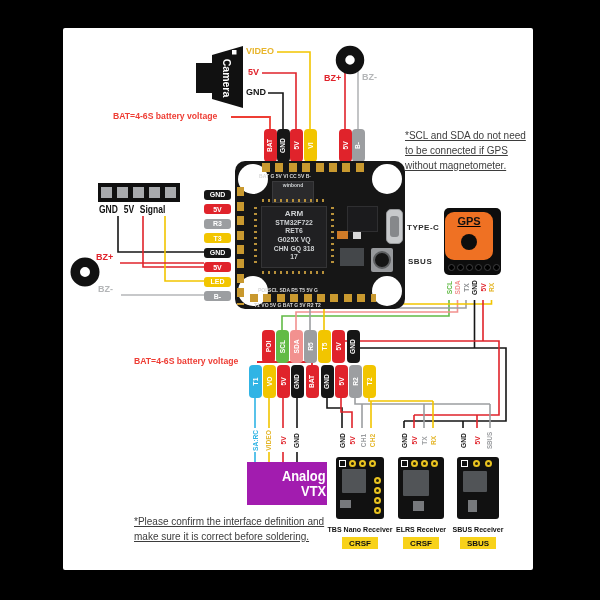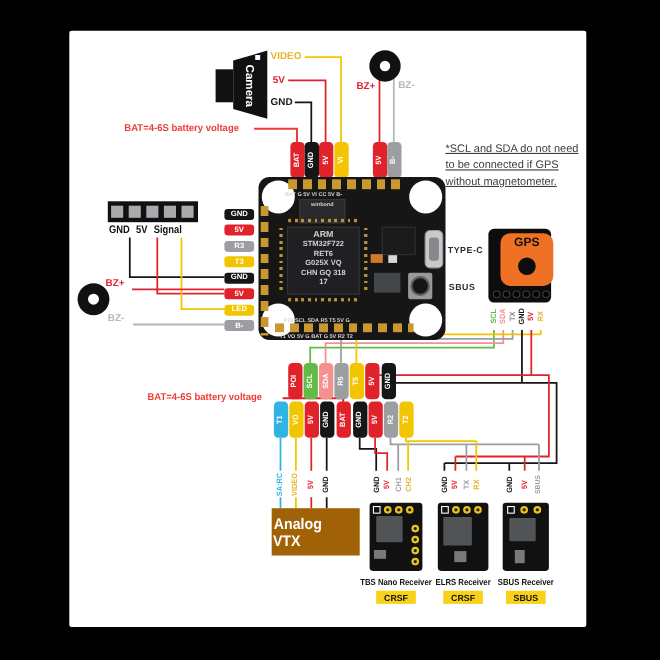--- a/index.html
+++ b/index.html
@@ -186,21 +186,21 @@
   <div class="padrowh" style="left:250px;top:294px;width:126px;height:8px;"></div>
   <div class="silk" style="left:254px;top:303px;">T1 VO 5V G BAT G 5V R2 T2</div>
 
   <div class="abs" style="left:386px;top:209px;width:17px;height:35px;background:#c7c9cb;border:1px solid #97999b;border-radius:5px;box-sizing:border-box;">
     <div class="abs" style="left:3px;top:6px;width:9px;height:21px;background:#86888b;border-radius:3px;"></div>
   </div>
   <div class="hlab" style="left:407px;top:223px;font-size:8px;color:#2b2b2b;letter-spacing:.5px;">TYPE-C</div>
   <div class="hlab" style="left:408px;top:257px;font-size:8px;color:#2b2b2b;letter-spacing:.5px;">SBUS</div>
 
   <div class="abs" style="left:444px;top:208px;width:57px;height:67px;background:#0d0d0d;border-radius:5px;">
-    <div class="abs" style="left:11px;top:4px;width:48px;height:48px;background:#ef7123;border-radius:9px;">
+    <div class="abs" style="left:1px;top:4px;width:48px;height:48px;background:#ef7123;border-radius:9px;text-decoration:underline;">
       <div style="text-align:center;font-weight:bold;font-size:11px;color:#111;margin-top:3px;">GPS</div>
       <div class="abs" style="left:16px;top:22px;width:16px;height:16px;background:#0d0d0d;border-radius:50%;"></div>
     </div>
     <div class="abs" style="left:4px;top:56px;width:5px;height:5px;border-radius:50%;background:#000;border:1px solid #3e3e40;"></div>
     <div class="abs" style="left:13px;top:56px;width:5px;height:5px;border-radius:50%;background:#000;border:1px solid #3e3e40;"></div>
     <div class="abs" style="left:22px;top:56px;width:5px;height:5px;border-radius:50%;background:#000;border:1px solid #3e3e40;"></div>
     <div class="abs" style="left:31px;top:56px;width:5px;height:5px;border-radius:50%;background:#000;border:1px solid #3e3e40;"></div>
     <div class="abs" style="left:40px;top:56px;width:5px;height:5px;border-radius:50%;background:#000;border:1px solid #3e3e40;"></div>
     <div class="abs" style="left:49px;top:56px;width:5px;height:5px;border-radius:50%;background:#000;border:1px solid #3e3e40;"></div>
   </div>
@@ -282,21 +282,21 @@
     </div>
   <div class="vt" style="left:263.5px;top:427px;height:26px;">
       <span style="color:#e4b62a;">VIDEO</span>
     </div>
   <div class="vt" style="left:277.5px;top:427px;height:26px;">
       <span style="color:#e0232b;">5V</span>
     </div>
   <div class="vt" style="left:291.5px;top:427px;height:26px;">
       <span style="color:#161616;">GND</span>
     </div>
-  <div class="abs" style="left:247px;top:462px;width:80px;height:43px;background:#a16207;display:flex;flex-direction:column;align-items:flex-start;justify-content:center;">
+  <div class="abs" style="left:247px;top:462px;width:80px;height:43px;background:#a21caf;display:flex;flex-direction:column;align-items:flex-end;justify-content:center;">
     <div style="color:#fff;font-weight:bold;font-size:14px;line-height:15px;transform:scaleX(.92);">Analog</div>
     <div style="color:#fff;font-weight:bold;font-size:14px;line-height:15px;transform:scaleX(.92);">VTX</div>
   </div>
 
   <div class="vt" style="left:337px;top:428px;">
       <span style="color:#161616;">GND</span>
     </div>
   <div class="vt" style="left:347px;top:428px;">
       <span style="color:#e0232b;">5V</span>
     </div>
@@ -360,13 +360,14 @@
     <div class="smallpart" style="left:11px;top:43px;width:9px;height:12px;"></div>
   </div>
 
   <div class="rxname" style="left:320px;top:525px;">TBS Nano Receiver</div>
   <div class="rxname" style="left:381px;top:525px;">ELRS Receiver</div>
   <div class="rxname" style="left:438px;top:525px;">SBUS Receiver</div>
   <div class="badge" style="left:342px;top:537px;">CRSF</div>
   <div class="badge" style="left:403px;top:537px;">CRSF</div>
   <div class="badge" style="left:460px;top:537px;">SBUS</div>
 
+  <div class="note-dark" style="left:134px;top:515px;width:196px;line-height:14.5px;">*Please confirm the interface definition and make sure it is correct before soldering.</div>
 </div>
 
 </body></html>

